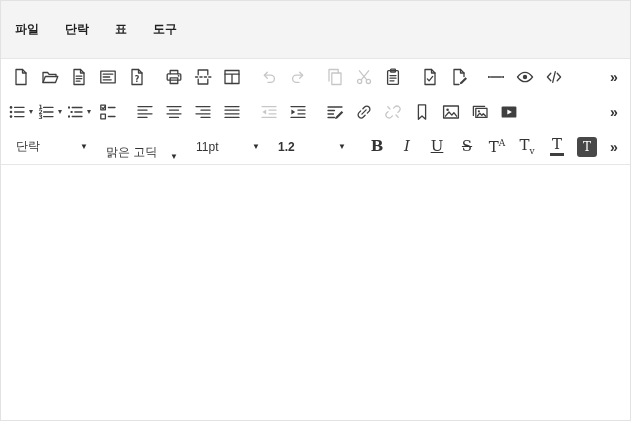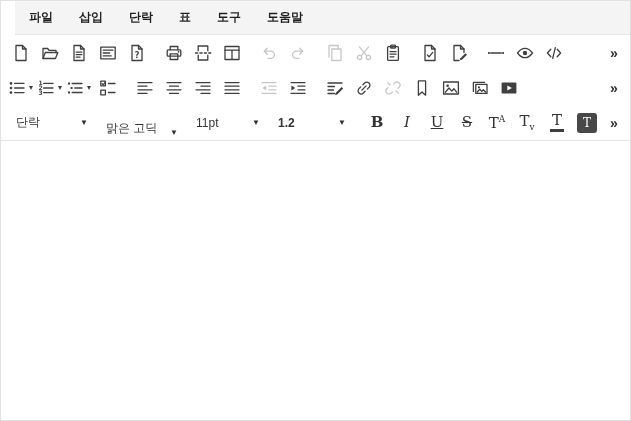--- a/index.html
+++ b/index.html
@@ -1,18 +1,18 @@
 <!DOCTYPE html>
 <html><head>
 <meta charset="utf-8">
 <style>
   html,body{margin:0;padding:0;}
   body{width:631px;height:421px;overflow:hidden;background:#ffffff;font-family:"Liberation Sans","DejaVu Sans",sans-serif;}
   .editor{width:631px;height:421px;box-sizing:border-box;border:1px solid #e2e2e2;display:flex;flex-direction:column;background:#fff;}
-  .menubar{height:25px;flex:0 0 25px;background:#f4f4f4;border-bottom:1px solid #e6e6e6;display:flex;align-items:stretch;padding:4px 1px;margin-left:14px;}
+  .menubar{height:25px;flex:0 0 25px;background:#f4f4f4;border-bottom:1px solid #e6e6e6;display:flex;align-items:stretch;padding:16px 1px;}
   .menu-item{padding:0 13px;font-size:12px;font-weight:700;color:#1f1f1f;display:flex;align-items:center;cursor:pointer;white-space:nowrap;}
   .toolbar{height:35px;flex:0 0 35px;display:flex;align-items:center;padding:0 5px;background:#fff;}
   .tb-group{display:flex;align-items:center;margin-right:8px;}
   button{border:0;background:transparent;padding:0;font:inherit;color:inherit;cursor:pointer;}
   .tb-btn{display:flex;align-items:center;justify-content:center;min-width:27px;height:29px;margin:0 1px;color:#3f3f3f;border-radius:3px;}
   .tb-btn.disabled{color:#c7c7c7;cursor:default;}
   .icon svg{width:18px;height:18px;display:block;}
   .icon svg .s{fill:none;stroke:currentColor;stroke-width:1.3;stroke-linecap:round;stroke-linejoin:round;}
   .icon svg .f{fill:currentColor;stroke:none;}
   .icon svg .w{fill:#ffffff;stroke:none;}
@@ -37,25 +37,23 @@
   [data-name="text-color-icon"]{display:inline-block;border-bottom:3px solid #3f3f3f;padding:0 2px 1px;}
   [data-name="background-color-icon"]{display:inline-flex;align-items:center;justify-content:center;background:#484848;color:#fff;border-radius:3px;width:20px;height:20px;font-size:12px;border-bottom:0;}
   .content{flex:1;background:#fff;border-top:1px solid #e6e6e6;}
 </style>
 </head>
 <body>
 
 <div class="editor" data-name="rich-text-editor">
   <nav class="menubar" data-name="menu-bar">
       <div class="menu-item" data-name="menu-item-file">파일</div>
-      <div class="menu-item" data-name="menu-item-insert">삽입</div>
       <div class="menu-item" data-name="menu-item-paragraph">단락</div>
       <div class="menu-item" data-name="menu-item-table">표</div>
       <div class="menu-item" data-name="menu-item-tools">도구</div>
-      <div class="menu-item" data-name="menu-item-help">도움말</div>
     </nav>
   <div class="toolbar" data-name="toolbar-row-1">
       <div class="tb-group" data-name="toolbar-group">
         <button class="tb-btn" data-name="new-document-button">
           <span class="icon" data-name="new-document-icon">
             <svg viewBox="0 0 18 18">
               <path class="s" d="M4 1.5h6.5L14 5v11.5H4z"></path>
               <path class="s" d="M10.5 1.5V5H14"></path>
             </svg>
           </span>

